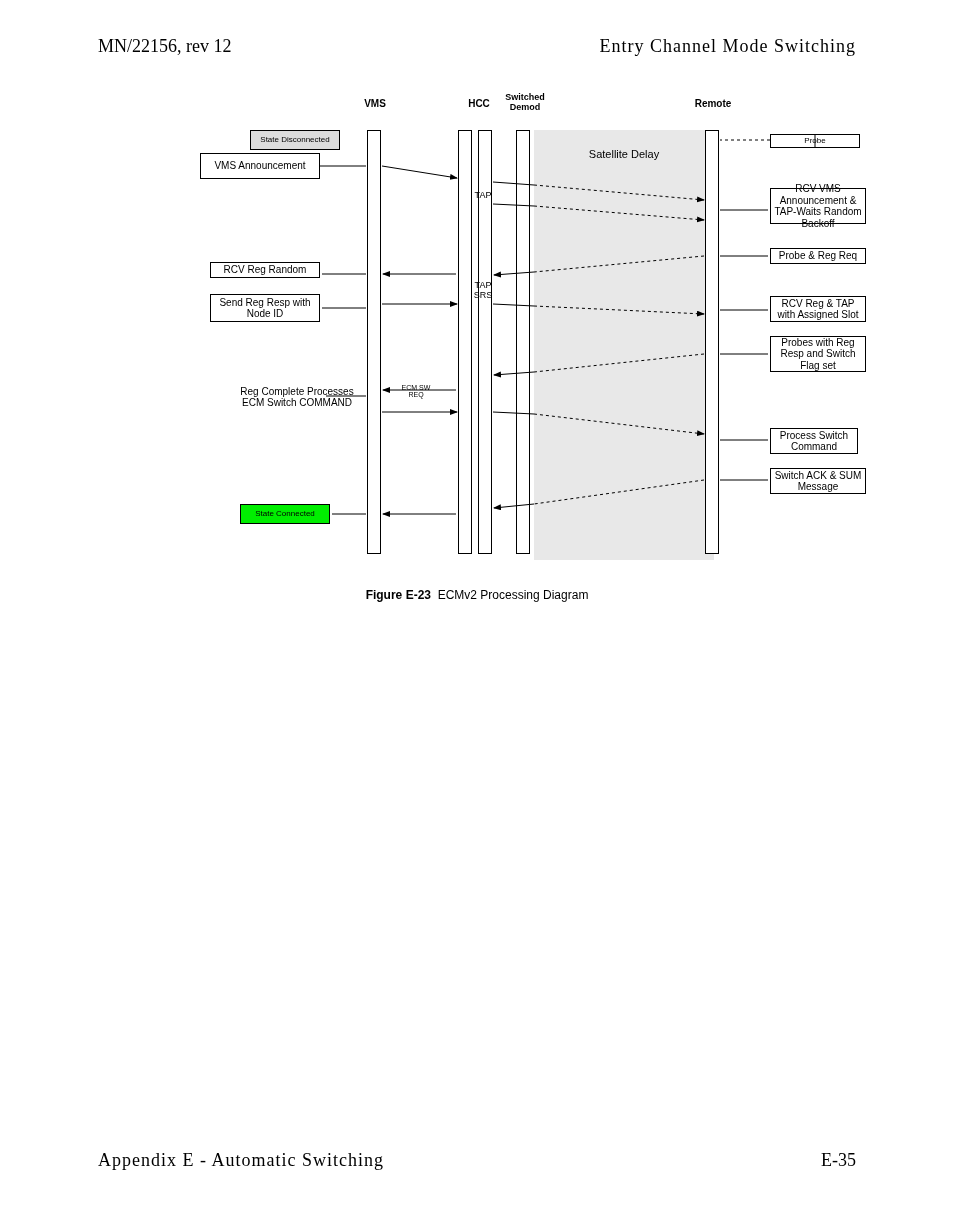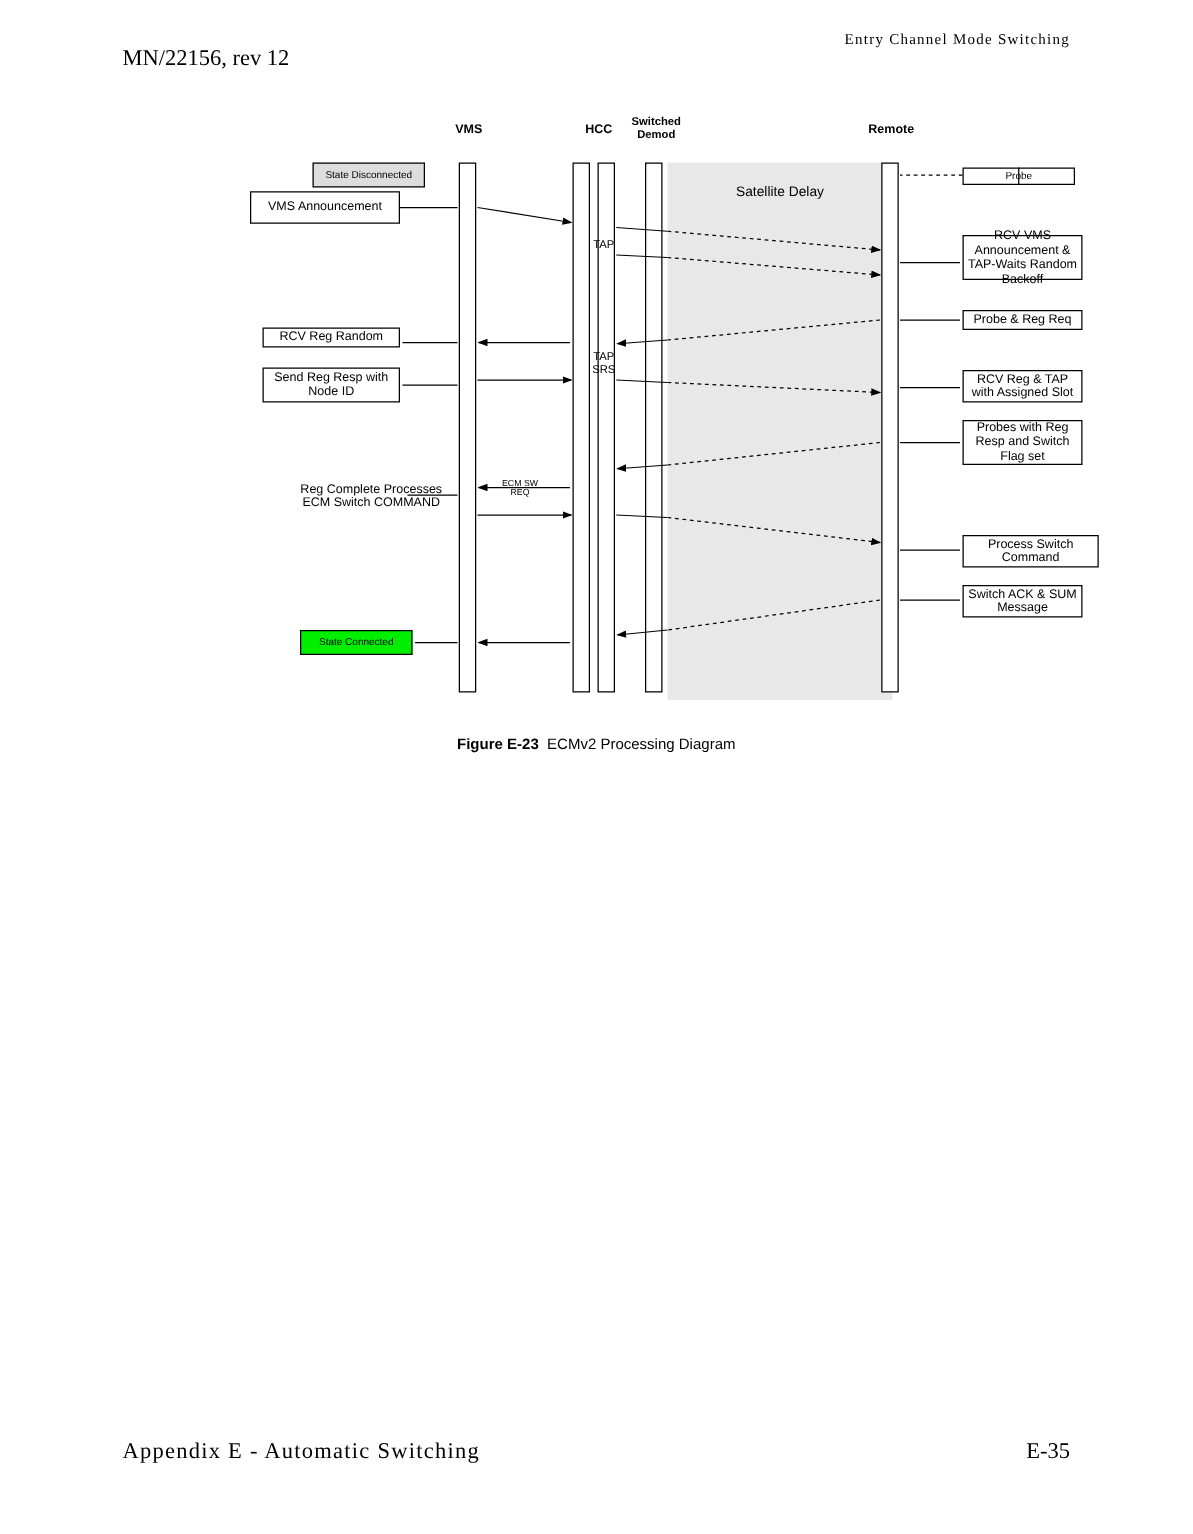--- a/index.html
+++ b/index.html
@@ -12,23 +12,23 @@
     color: #000;
   }
   .header-left {
     position: absolute;
     top: 36px;
     left: 98px;
     font-size: 18px;
   }
   .header-right {
     position: absolute;
-    top: 24px;
+    top: 36px;
     right: 98px;
-    font-size: 12px;
+    font-size: 18px;
     letter-spacing: 1px;
   }
   .footer-left {
     position: absolute;
     bottom: 56px;
     left: 98px;
     font-size: 18px;
     letter-spacing: 1px;
   }
   .footer-right {
@@ -167,21 +167,21 @@
   </div>
   <div class="box" style="left:570px; top:158px; width:96px; height:16px;">
     <span>Probe &amp; Reg Req</span>
   </div>
   <div class="box" style="left:570px; top:206px; width:96px; height:26px;">
     <span>RCV Reg &amp; TAP with Assigned Slot</span>
   </div>
   <div class="box" style="left:570px; top:246px; width:96px; height:36px;">
     <span>Probes with Reg Resp and Switch Flag set</span>
   </div>
-  <div class="box" style="left:570px; top:338px; width:109px; height:26px;">
+  <div class="box" style="left:570px; top:338px; width:88px; height:26px;">
     <span>Process Switch Command</span>
   </div>
   <div class="box" style="left:570px; top:378px; width:96px; height:26px;">
     <span>Switch ACK &amp; SUM Message</span>
   </div>
 
   <div class="midlabel" style="left:268px; top:100px; width:30px;">TAP</div>
   <div class="midlabel" style="left:268px; top:190px; width:30px;">TAP</div>
   <div class="midlabel" style="left:268px; top:200px; width:30px;">SRS</div>
   <div class="tiny" style="left:200px; top:294px; width:32px;">ECM SW REQ</div>

